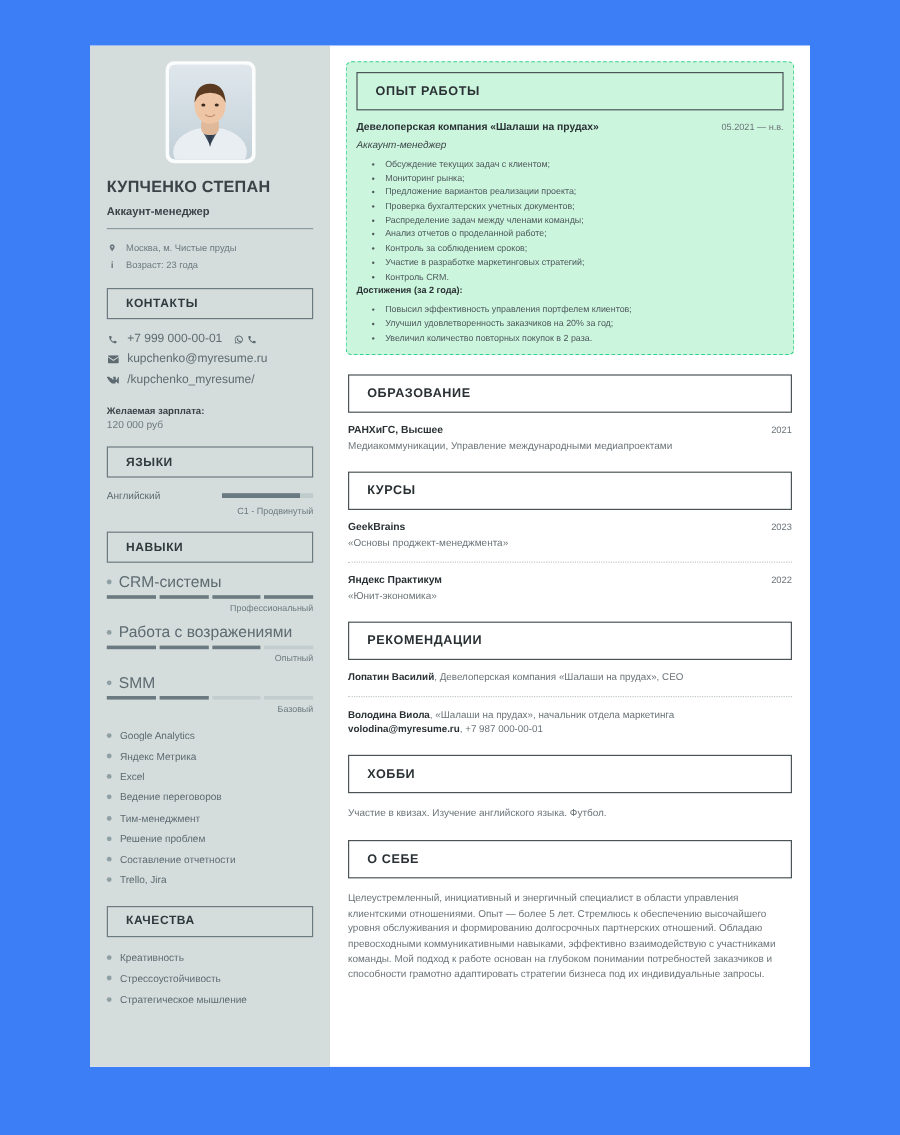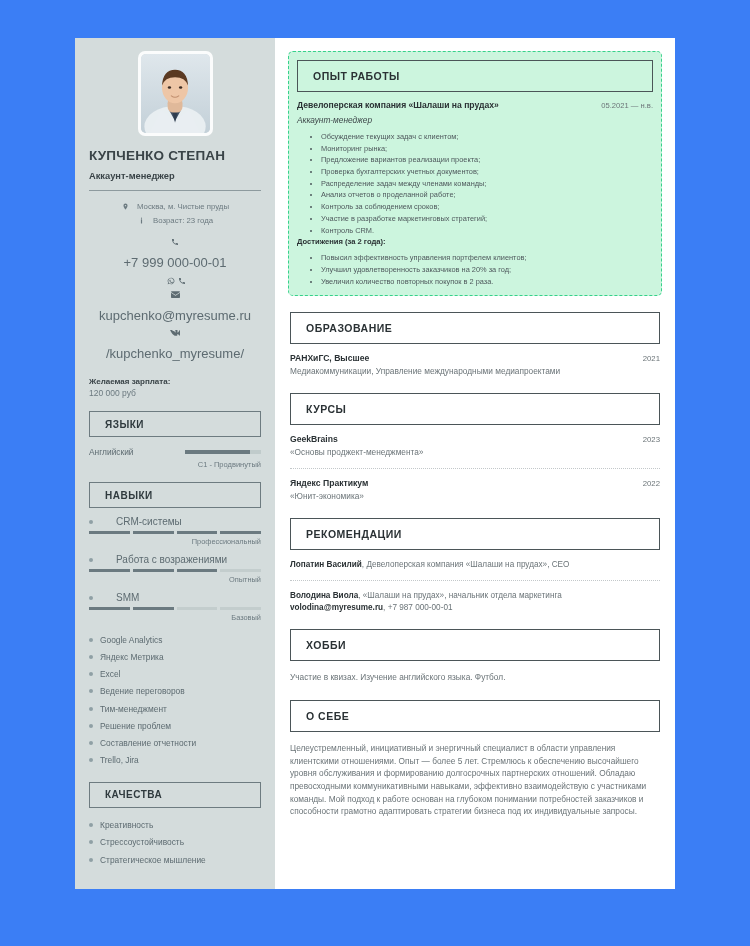--- a/index.html
+++ b/index.html
@@ -60,65 +60,63 @@
     height: 1px;
     background: #8d9a9e;
   }
   .meta-list { margin-top: 8px; }
   .meta-row {
     display: flex; align-items: center;
     gap: 7px;
     font-size: 7.8px;
     color: #6c7a80;
     padding: 2.5px 0;
-    justify-content: center;
   }
   .meta-row .ic { width: 9px; display:flex; justify-content:center; flex:0 0 9px; }
   .meta-row .ic svg { fill: #6c7a80; }
 
   .sec-box {
     margin-top: 13px;
     border: 1px solid #6d7b80;
     background: #d4dcdc;
     height: 26px;
     display: flex; align-items: center;
     padding-left: 15px;
     font-size: 10px;
     font-weight: bold;
     color: #2f3a3e;
     letter-spacing: .5px;
   }
 
   .contact-list { margin-top: 8px; }
   .contact-row {
     display: flex; align-items: center; gap: 7px;
-    font-size: 13px; color: #5d6b71;
+    font-size: 10px; color: #5d6b71;
     padding: 3px 0;
-    flex-direction: column;
   }
   .contact-row .ic { width: 10px; flex:0 0 10px; display:flex; justify-content:center; }
   .contact-row .ic svg { fill: #5d6b71; }
   .inline-ics { display:inline-flex; gap:3px; margin-left:3px; vertical-align:middle; }
   .inline-ics svg { fill:#5d6b71; }
 
   .salary-block { margin-top: 13px; }
   .salary-label { font-size: 8px; font-weight: bold; color: #3a4448; }
   .salary-val { font-size: 8.5px; color: #6c7a80; margin-top: 2px; }
 
   .lang-row { margin-top: 10px; display:flex; align-items:center; justify-content:space-between;gap:40px; }
   .lang-name { font-size: 8.4px; color: #5d6b71; }
   .lang-bar {
     width: 76px; height: 4px; background: #c0cbcb;
     position: relative;
   }
   .lang-bar > i { position:absolute; left:0; top:0; bottom:0; background:#6b7a80; display:block; }
   .lang-level { text-align: right; font-size: 7.5px; color:#6c7a80; margin-top: 3px; }
 
   .skill-item { margin-top: 8px; }
-  .skill-name { font-size: 10px; color:#5d6b71; display:flex; align-items:center; gap:23px; }
+  .skill-name { font-size: 13px; color:#5d6b71; display:flex; align-items:center; gap:6px; }
   .dot { width:4px; height:4px; border-radius:50%; background:#8fa0a5; flex:0 0 4px; }
   .seg-bar { display:flex; gap:3px; margin-top: 4px; margin-left: 0; }
   .seg { flex:1; height:3px; background:#c3cdcd; }
   .seg.on { background:#6b7a80; }
   .skill-level { text-align:right; font-size:7.4px; color:#6c7a80; margin-top:3px; }
 
   .plain-list { margin-top: 9px; }
   .plain-item {
     display:flex; align-items:center; gap:7px;
     font-size: 8.4px; color:#5d6b71; padding: 3.6px 0;
@@ -222,20 +220,21 @@
         <span class="ic">
           <svg width="7" height="9" viewBox="0 0 24 24">
               <circle cx="12" cy="4" r="2"></circle>
               <rect x="10" y="8" width="4" height="14" rx="1"></rect>
             </svg>
         </span>
         <span>Возраст: 23 года</span>
       </div>
     </div>
 
+    <div class="sec-box">КОНТАКТЫ</div>
 
     <div class="contact-list">
       <div class="contact-row">
         <span class="ic">
           <svg width="8" height="8" viewBox="0 0 24 24">
               <path d="M6.6 10.8c1.4 2.8 3.8 5.1 6.6 6.6l2.2-2.2c.3-.3.7-.4 1-.2 1.2.4 2.4.6 3.6.6.6 0 1 .4 1 1V20c0 .6-.4 1-1 1C10.6 21 3 13.4 3 4c0-.6.4-1 1-1h3.5c.6 0 1 .4 1 1 0 1.3.2 2.5.6 3.6.1.4 0 .8-.2 1l-2.3 2.2z"></path>
             </svg>
         </span>
         <span>+7 999 000-00-01</span>
         <span class="inline-ics">

